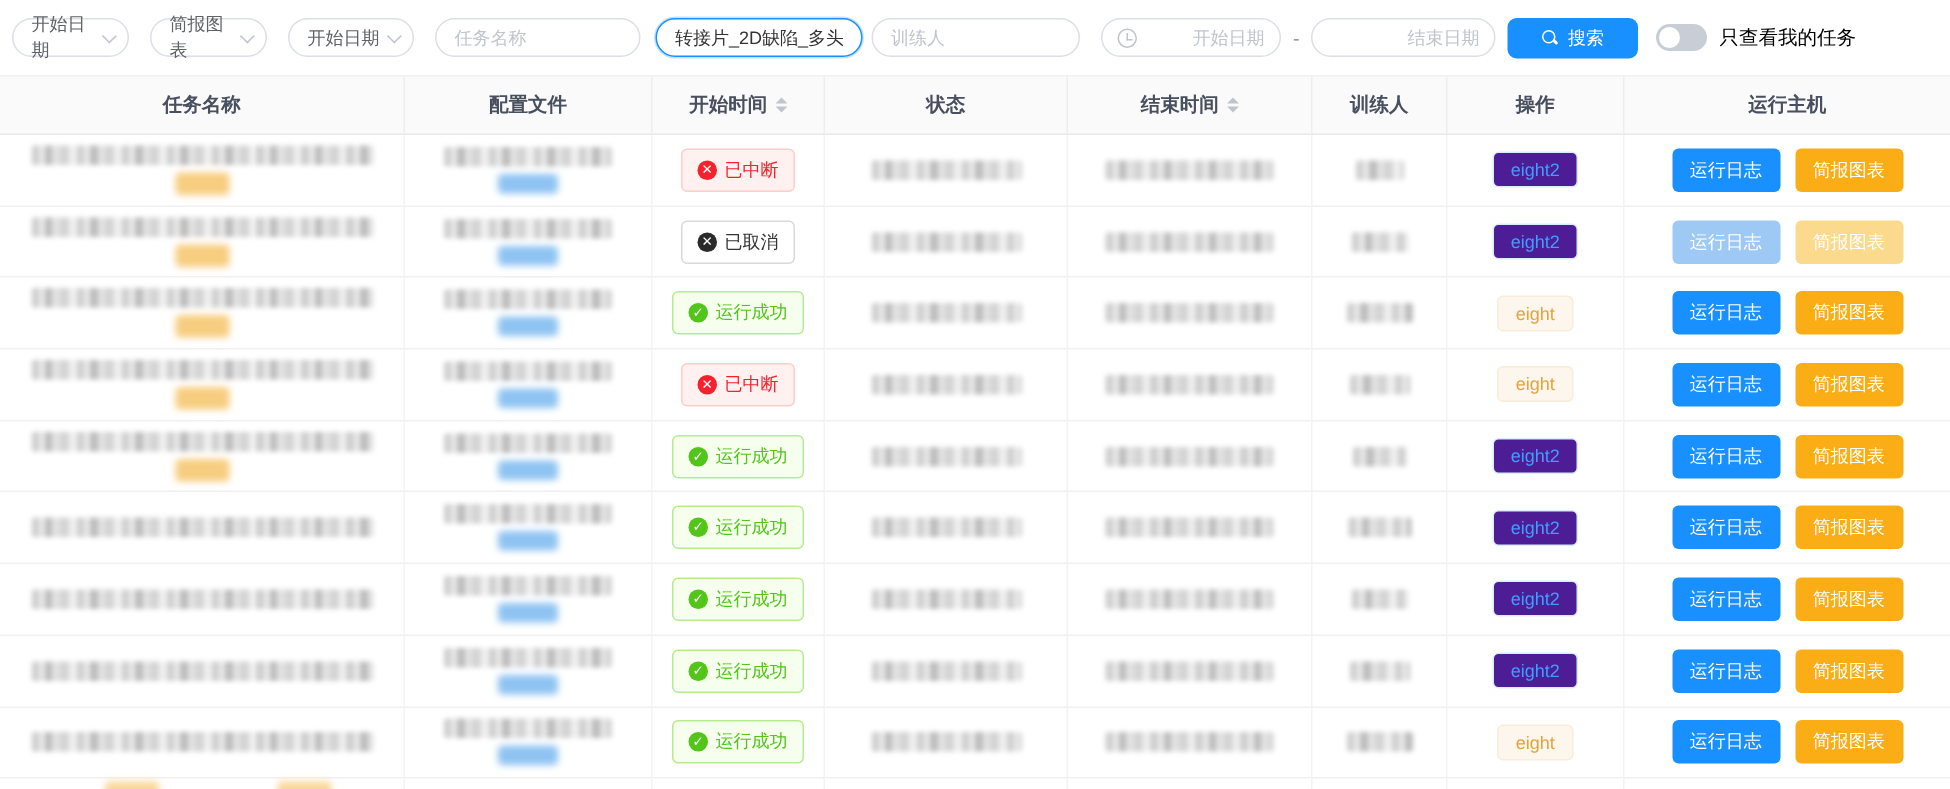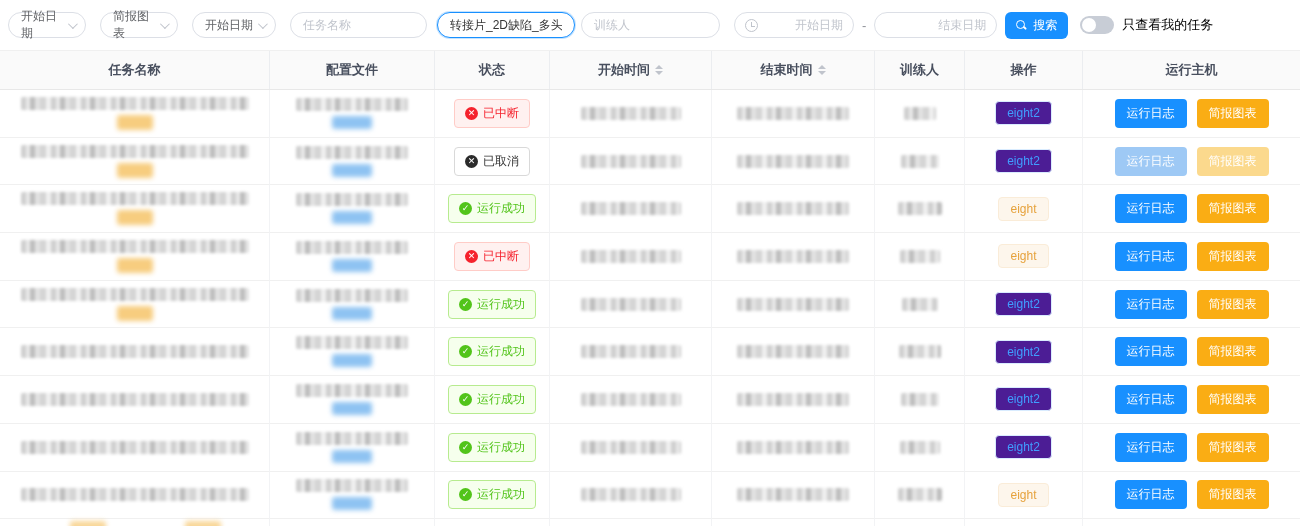--- a/index.html
+++ b/index.html
@@ -18,21 +18,21 @@
             font-family:inherit; font-size:12px; color:#333; padding:0 12px; }
   .tinput::placeholder { color:#c0c4cc; }
   .inputbox { margin-right:14px; }
   .focused { border-color:#1890ff; box-shadow:0 0 0 1px rgba(24,144,255,.25); }
   .datebox { padding:0 10px; color:#c0c4cc; }
   .datebox .ph { flex:1; text-align:right; }
   .datesep { color:#909399; margin:0 8px; }
   .clock { position:relative; width:13px; height:13px; border:1px solid #c0c4cc; border-radius:50%; flex:0 0 auto; }
   .clock::after { content:""; position:absolute; left:5px; top:2px; width:3px; height:4px;
                   border-left:1px solid #c0c4cc; border-bottom:1px solid #c0c4cc; }
-  .search-btn { height:27px; margin-left:8px; padding:0 11px; background:#1890ff; color:#fff;
+  .search-btn { height:27px; margin-left:8px; padding:0 23px; background:#1890ff; color:#fff;
                 border:none; border-radius:6px; font-size:12px; display:flex; align-items:center; gap:6px; cursor:pointer; }
   .mag { position:relative; width:11px; height:11px; }
   .mag::before { content:""; position:absolute; left:0; top:0; width:7px; height:7px;
                  border:1.4px solid #fff; border-radius:50%; }
   .mag::after { content:""; position:absolute; left:7px; top:7px; width:4px; height:1.6px;
                 background:#fff; transform:rotate(45deg); border-radius:1px; }
   .toggle { width:34px; height:18px; border-radius:9px; background:#c8cdd6; margin:0 8px 0 12px;
             position:relative; cursor:pointer; flex:0 0 auto; }
   .toggle::after { content:""; position:absolute; left:2px; top:2px; width:14px; height:14px;
                    border-radius:50%; background:#fff; }
@@ -128,30 +128,30 @@
   </div>
 
   <div class="grid-row thead">
     <div class="th">
         <span>任务名称</span>
       </div>
     <div class="th">
         <span>配置文件</span>
       </div>
     <div class="th">
-        <span>状态</span>
-      </div>
-    <div class="th">
       <span>开始时间</span>
       <span class="sorter">
           <i class="up"></i>
           <i class="dn"></i>
         </span>
     </div>
     <div class="th">
+        <span>状态</span>
+      </div>
+    <div class="th">
       <span>结束时间</span>
       <span class="sorter">
           <i class="up"></i>
           <i class="dn"></i>
         </span>
     </div>
     <div class="th">
         <span>训练人</span>
       </div>
     <div class="th">

